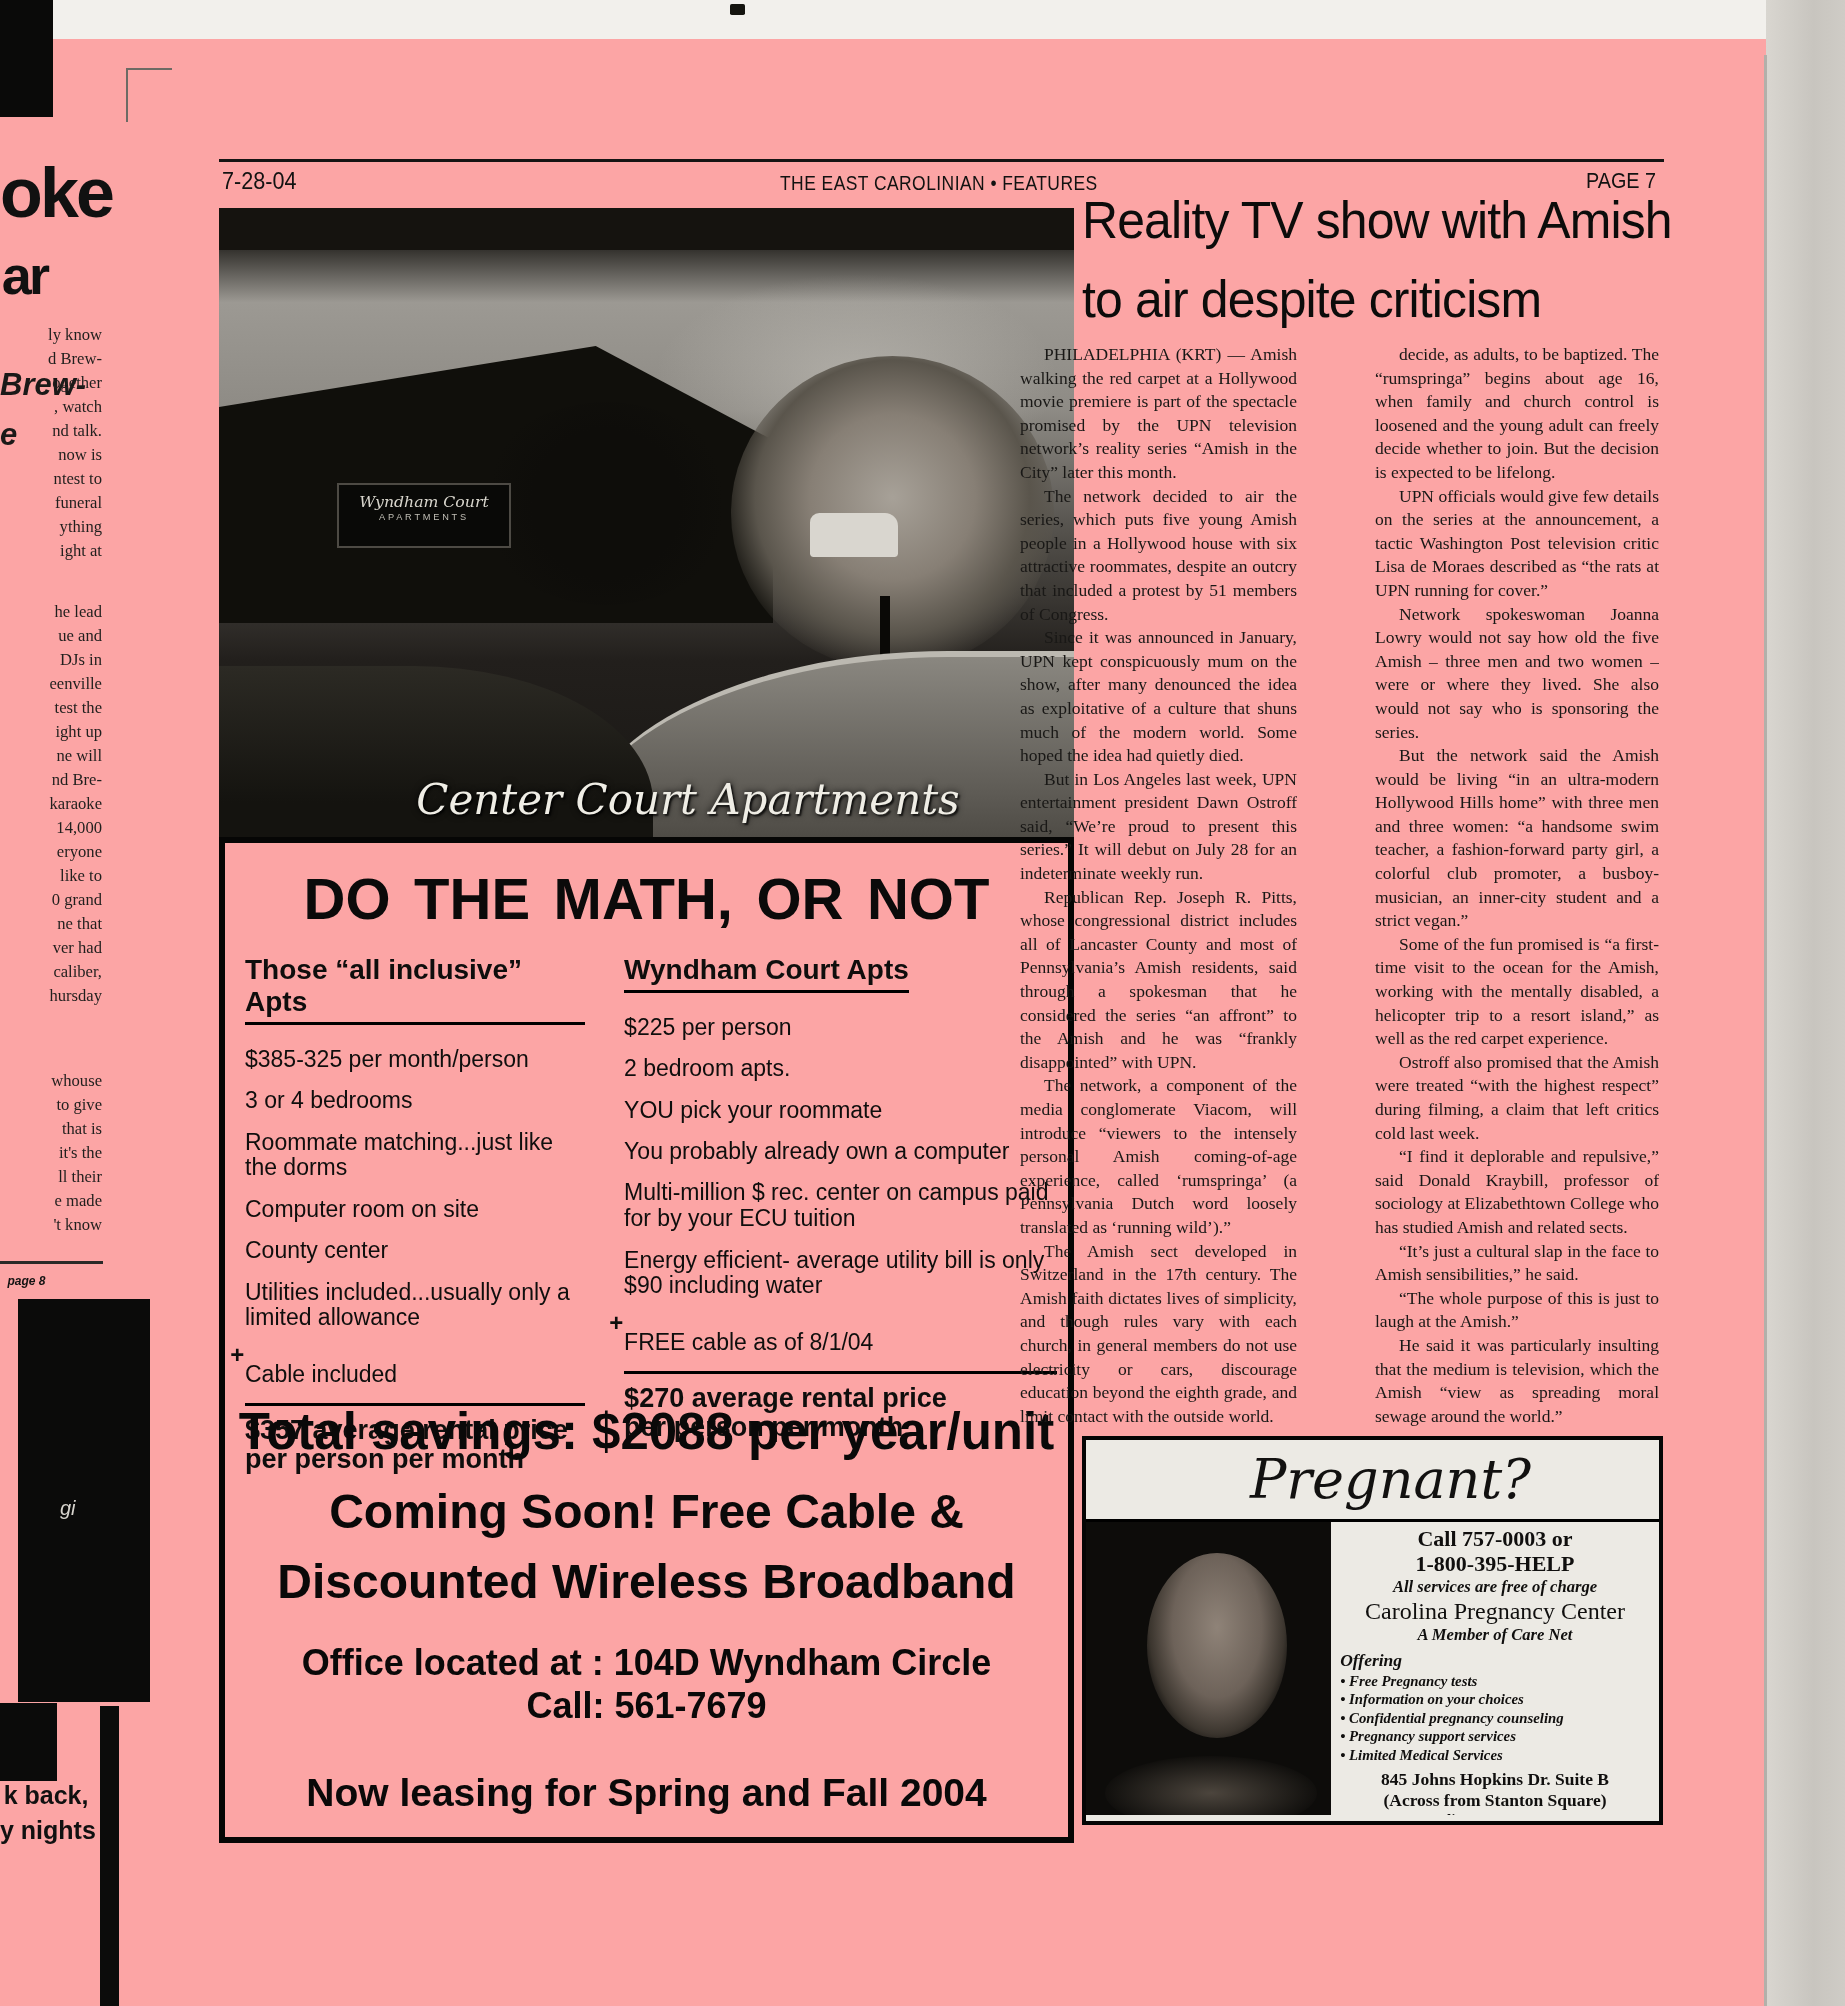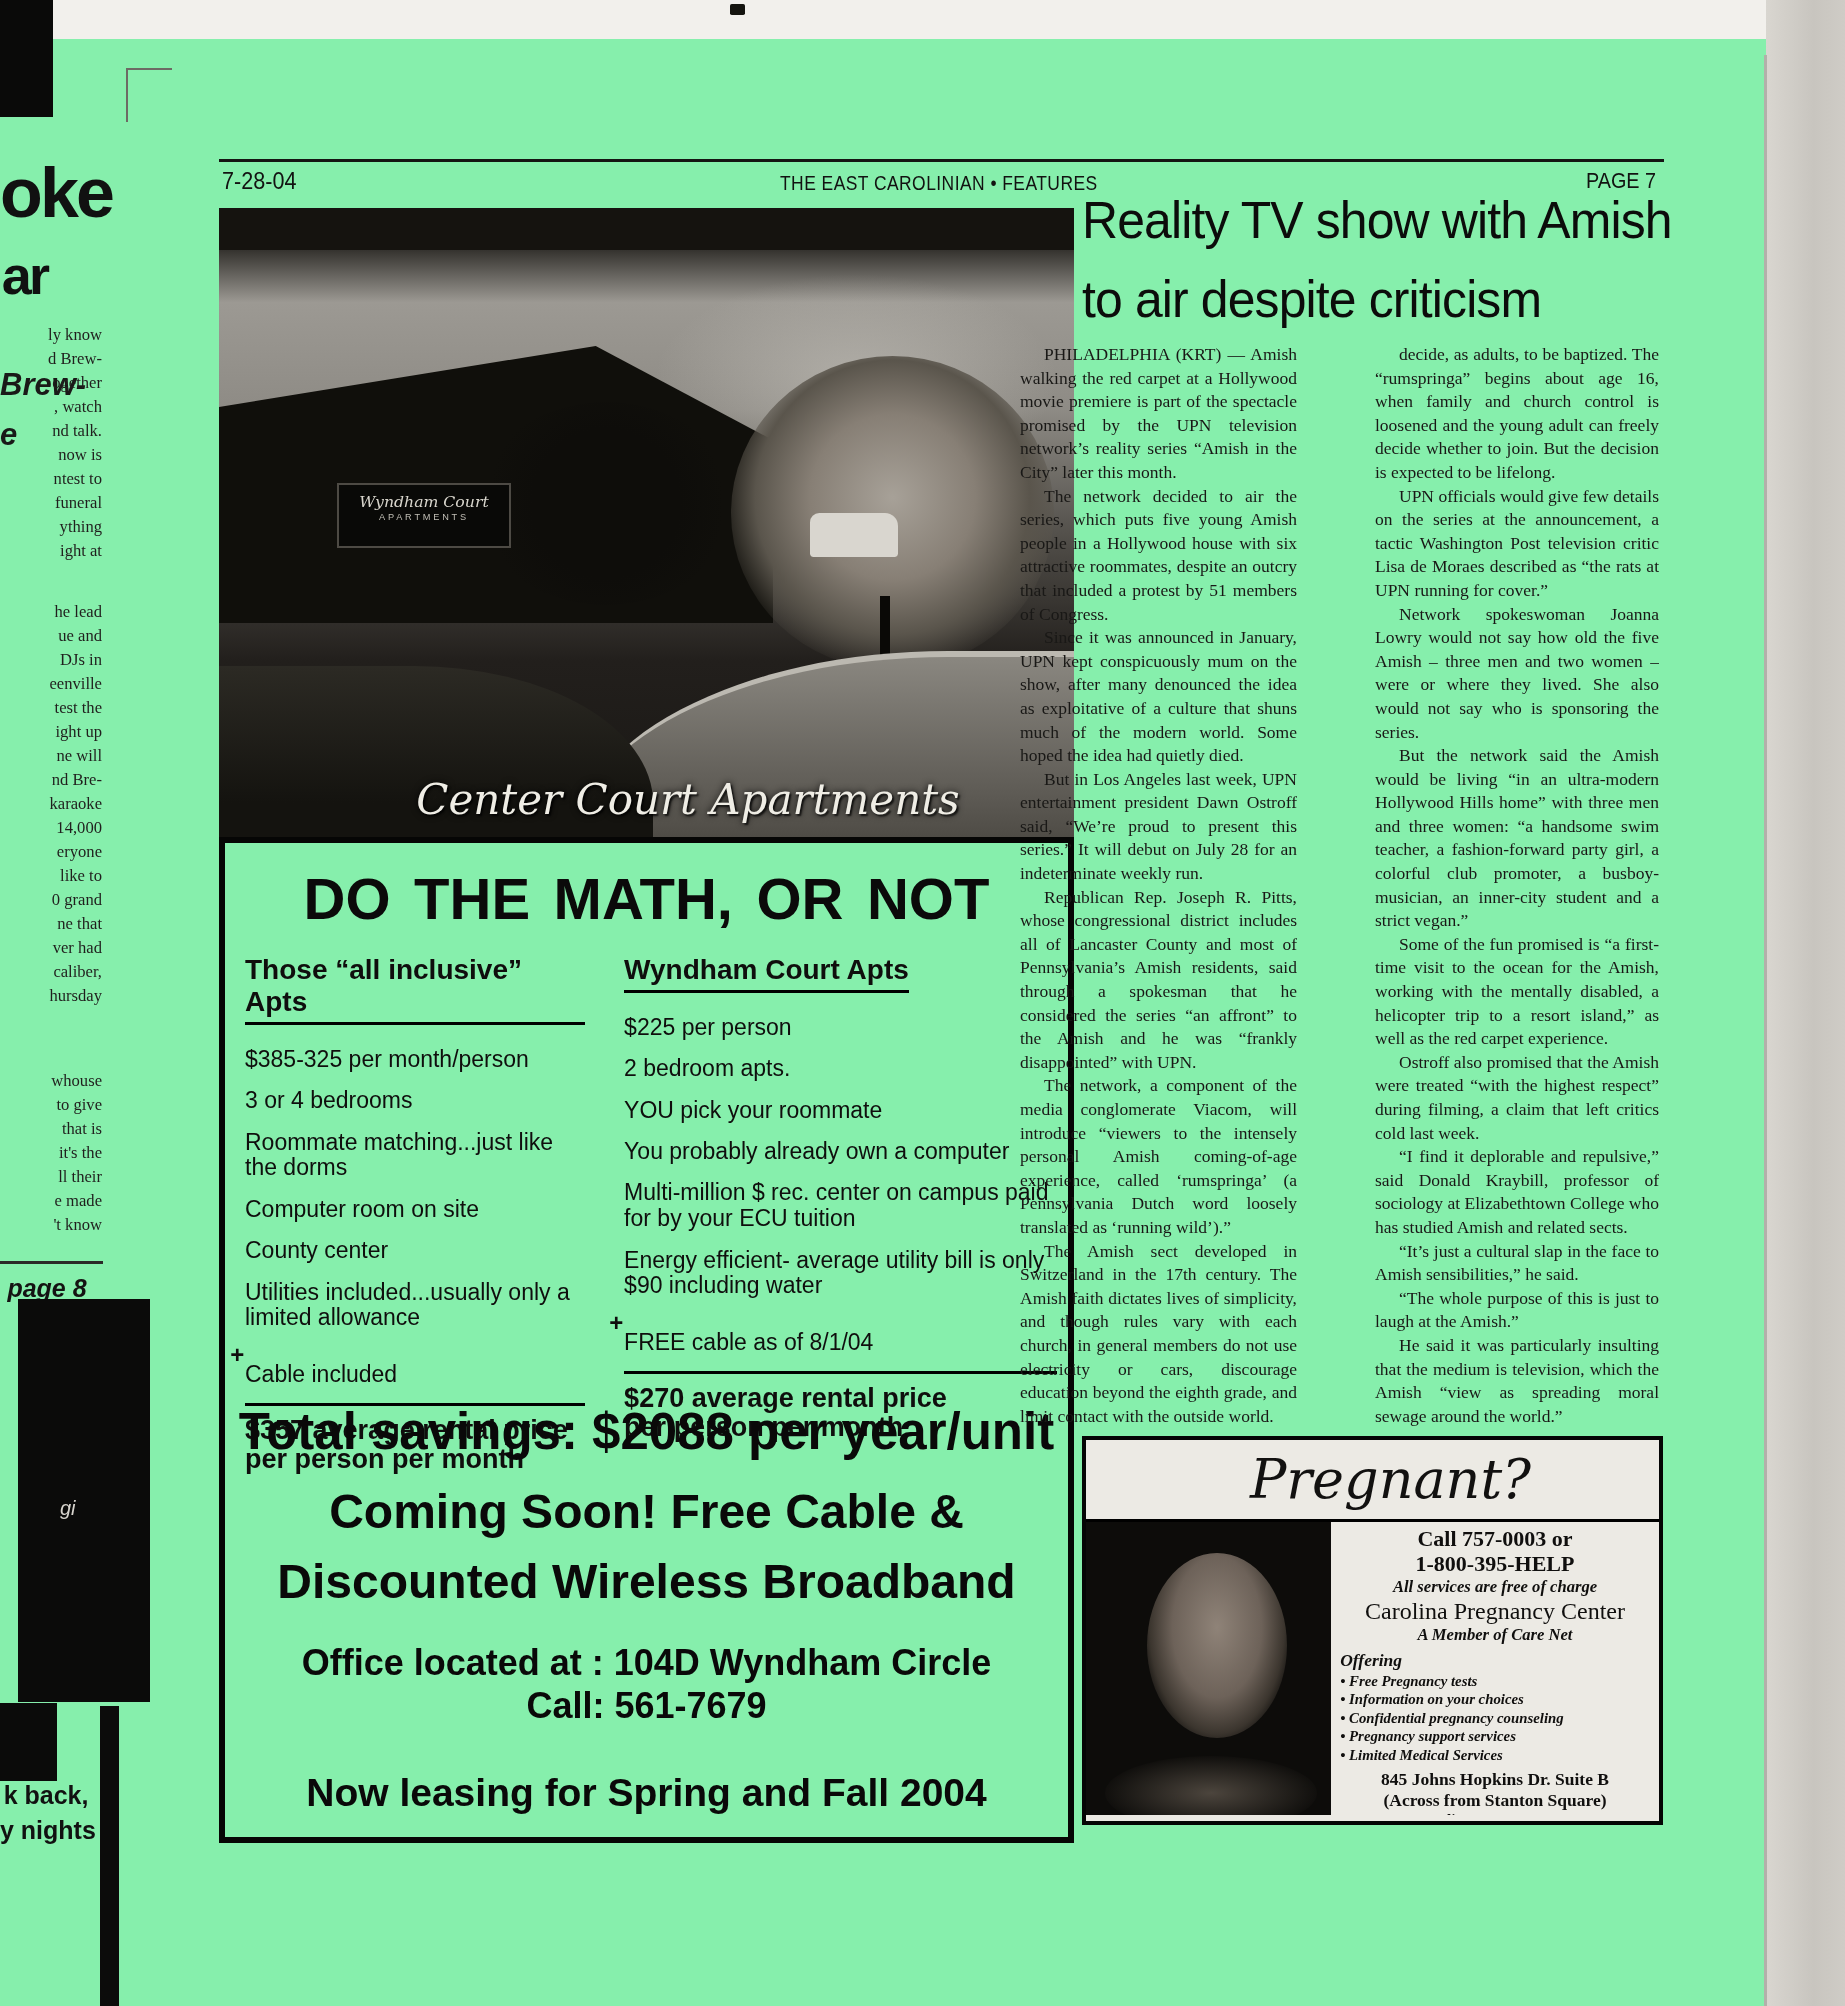--- a/index.html
+++ b/index.html
@@ -1,16 +1,16 @@
 <!DOCTYPE html>
 <html style="font-size:14.8px"><head>
 <meta charset="utf-8">
 <style>
   html,body{margin:0;padding:0;background:#b8b5b0;}
-  .scan{position:relative;width:1846px;height:2006px;background:#86efac;overflow:hidden;
+  .scan{position:relative;width:1846px;height:2006px;background:#fca5a5;overflow:hidden;
         font-family:"Liberation Sans",sans-serif;color:#141312;}
   .abs{position:absolute;}
   
   .edge-top{left:0;top:0;width:1846px;height:39px;background:#f2f0ec;}
   .edge-right{left:1766px;top:0;width:79px;height:2006px;
               background:linear-gradient(90deg,#d9d6d0 0,#c8c5bf 60%,#cfccc6 100%);}
   .page-edge-line{left:1764px;top:55px;width:2.8px;height:1951px;background:#b3b0aa;}
   .corner-black{left:0;top:0;width:53px;height:117px;background:#0a0a09;}
   .speck{left:730px;top:3.7px;width:14.8px;height:11px;background:#15140f;border-radius:1.8px;}
   .cropmark{left:126px;top:68px;width:44px;height:52px;border-left:2.8px solid #6d6a64;border-top:2.8px solid #6d6a64;}
@@ -19,21 +19,21 @@
   .ls-h2{left:1.8px;top:244px;font-size:54px;font-weight:bold;letter-spacing:-2.8px;color:#111;}
   .ls-sub{font-size:31px;font-weight:bold;font-style:italic;color:#1a1918;}
   .ls-sub1{left:0;top:367px;}
   .ls-sub2{left:0;top:417px;}
   .ls-group{width:102px;text-align:right;font-family:"Liberation Serif",serif;
             font-size:16.6px;line-height:24px;color:#201f1d;}
   .ls-g1{left:0;top:323px;}
   .ls-g2{left:0;top:600px;}
   .ls-g3{left:0;top:1069px;}
   .ls-rule{left:0;top:1261px;width:103px;height:2.8px;background:#2a2927;}
-  .ls-jump{left:7.4px;top:1274px;font-size:25px;font-weight:bold;font-style:italic;}
+  .ls-jump{left:7.4px;top:1274px;font-size:12px;font-weight:bold;font-style:italic;}
   .ls-black{left:0;top:1299px;width:132px;height:403px;background:#0b0b0a;margin-left:18px;}
   .ls-black-frag{position:absolute;left:42px;top:198px;color:#d8d5ce;font-size:20px;font-style:italic;}
   .ls-black2{left:0;top:1703px;width:57px;height:78px;background:#0b0b0a;}
   .ls-vline{left:100px;top:1706px;width:18.5px;height:301px;background:#0c0c0b;}
   .ls-bot{font-size:25px;font-weight:bold;color:#111;}
   .ls-bot1{left:3.7px;top:1781px;}
   .ls-bot2{left:0;top:1816px;}
   
   .hdr-rule{left:219px;top:159px;width:1445px;height:2.8px;background:#151413;}
   .hdr{color:#121211;transform:scaleX(.9);transform-origin:left top;white-space:nowrap;}

